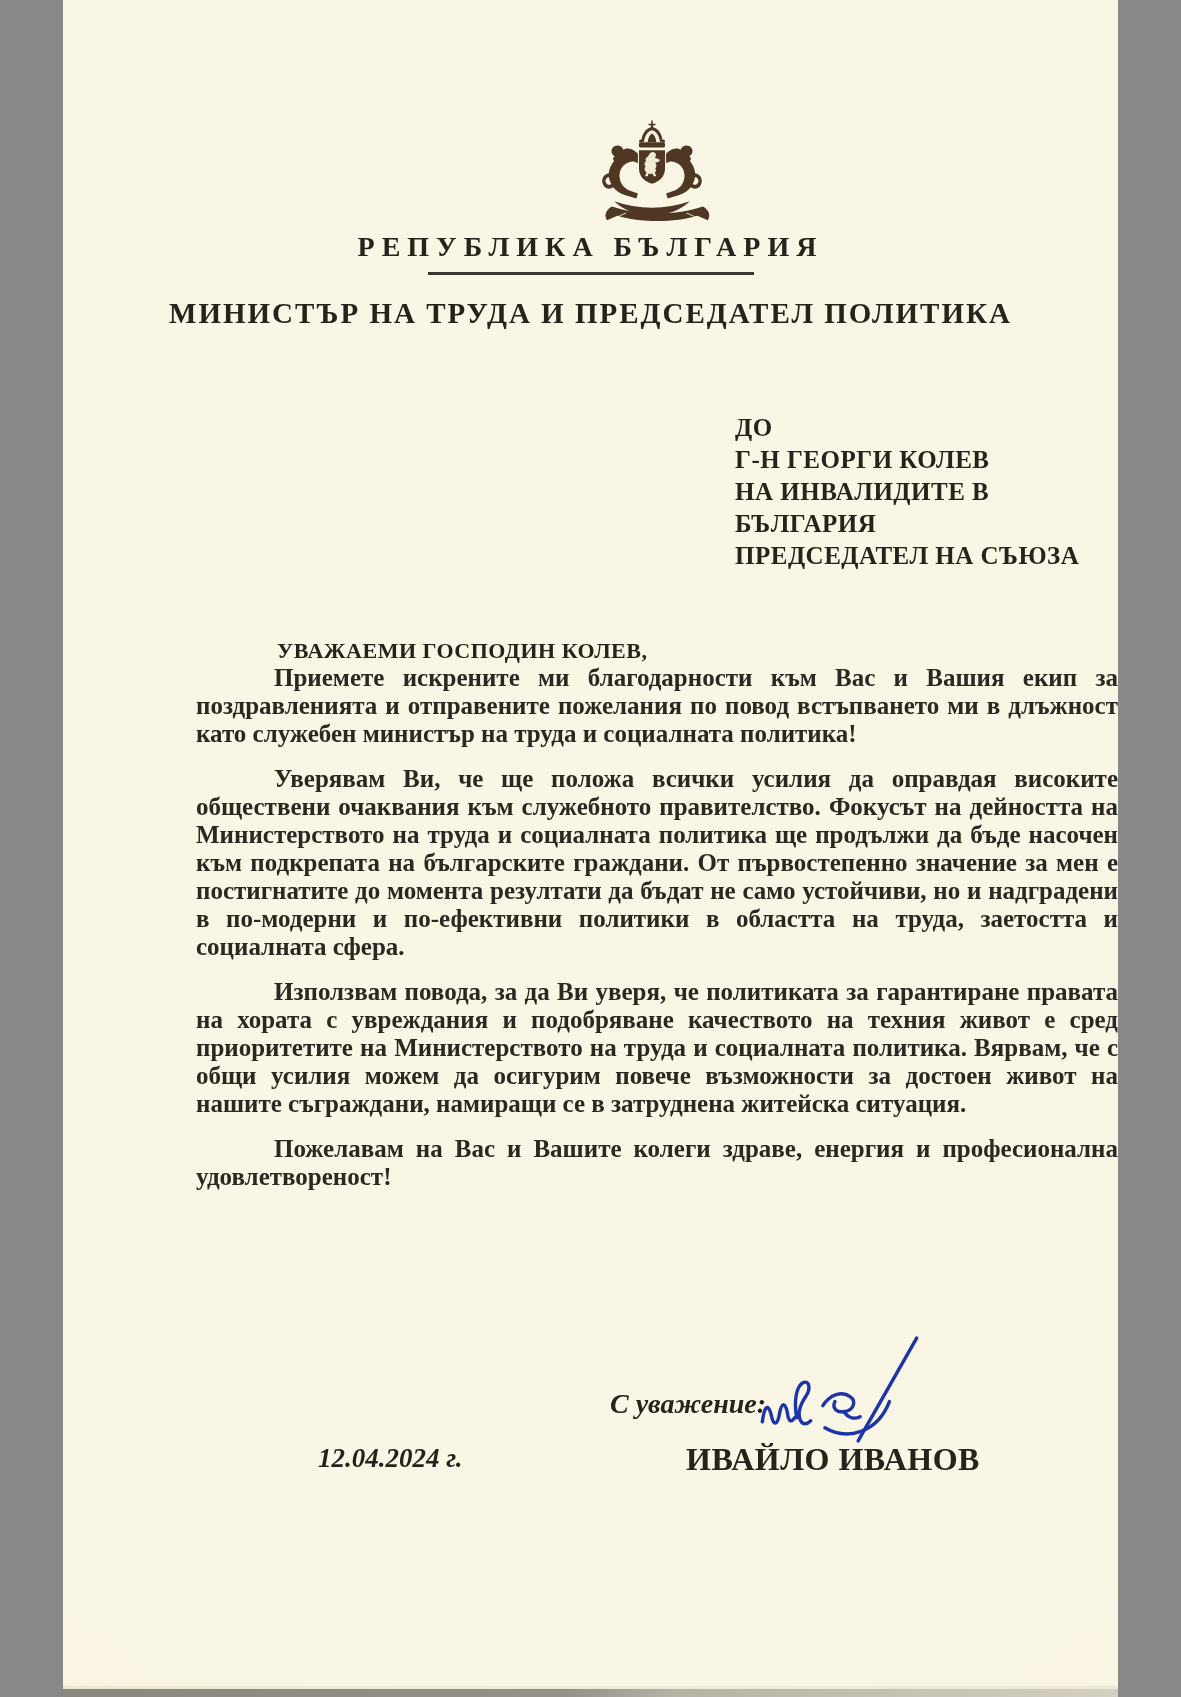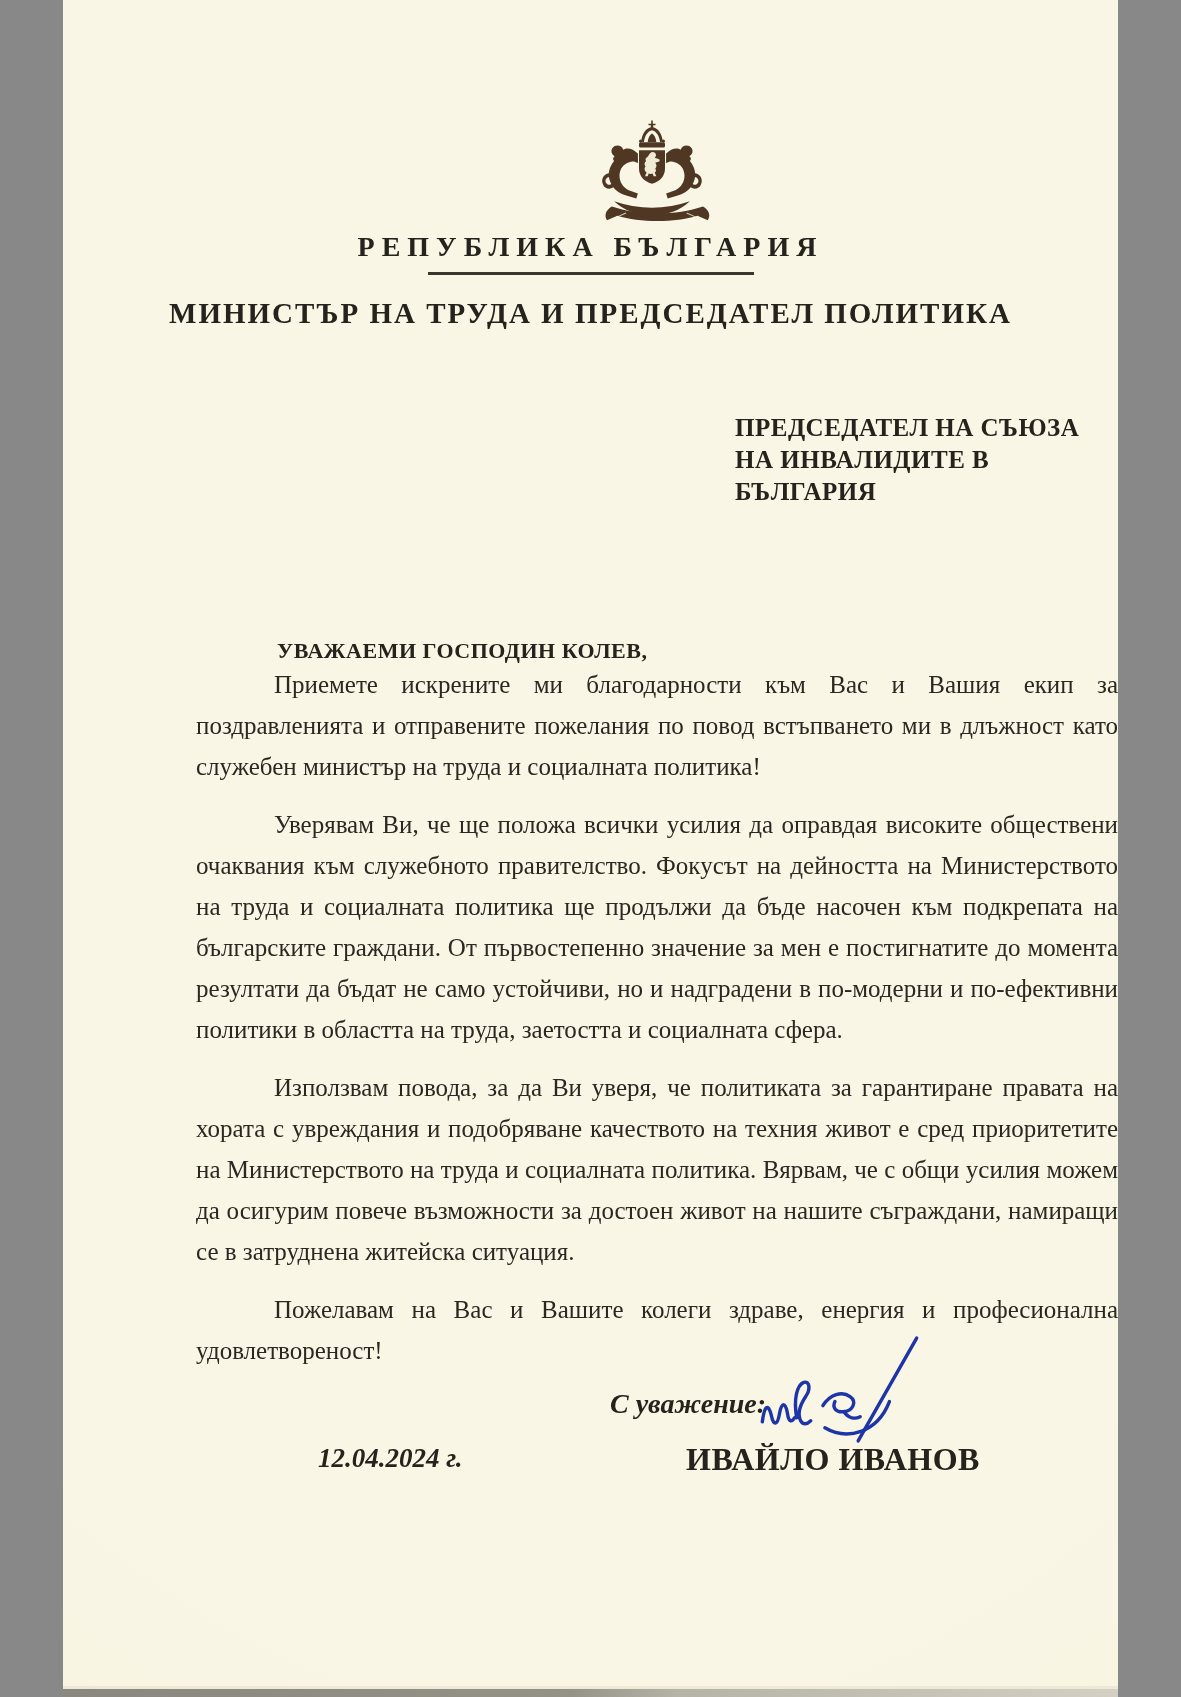--- a/index.html
+++ b/index.html
@@ -39,21 +39,21 @@
     color: #26231d;
   }
 
   .salutation {
     position: absolute; left: 214px; top: 638px;
     font-weight: 700; font-size: 22px; letter-spacing: 0.5px; color: #26231d;
   }
 
   .body-text {
     position: absolute; left: 133px; top: 664px; width: 922px;
-    font-size: 25px; line-height: 41px; text-align: justify;
+    font-size: 25px; line-height: 28px; text-align: justify; font-weight: bold;
   }
   .body-text p { margin: 0 0 17px 0; text-indent: 78px; }
 
   .valediction {
     position: absolute; left: 547px; top: 1388px;
     font-style: italic; font-weight: 700; font-size: 28px; color: #26231d;
   }
   .signature { position: absolute; left: 690px; top: 1333px; width: 174px; height: 116px; }
   .signature svg { width: 100%; height: 100%; }
 
@@ -113,22 +113,24 @@
 
       <path stroke="#f9f5e1" stroke-width="2" fill="none" opacity="0.8" d="M56 181 l16 -7 M184 174 l16 7"></path>
     </svg>
   </div>
 
   <div class="title">РЕПУБЛИКА БЪЛГАРИЯ</div>
   <div class="title-rule"></div>
   <div class="subtitle">МИНИСТЪР НА ТРУДА И ПРЕДСЕДАТЕЛ ПОЛИТИКА</div>
 
   <div class="recipient">
+    <div class="recipient-line">ДО</div>
+    <div class="recipient-line">Г-Н ГЕОРГИ КОЛЕВ</div>
+    <div class="recipient-line">НА ИНВАЛИДИТЕ В БЪЛГАРИЯ</div>
     <div class="recipient-line">ПРЕДСЕДАТЕЛ НА СЪЮЗА</div>
-    <div class="recipient-line">НА ИНВАЛИДИТЕ В БЪЛГАРИЯ</div>
   </div>
 
   <div class="salutation">УВАЖАЕМИ ГОСПОДИН КОЛЕВ,</div>
 
   <div class="body-text">
     <p>Приемете искрените ми благодарности към Вас и Вашия екип за поздравленията и отправените пожелания по повод встъпването ми в длъжност като служебен министър на труда и социалната политика!</p>
     <p>Уверявам Ви, че ще положа всички усилия да оправдая високите обществени очаквания към служебното правителство. Фокусът на дейността на Министерството на труда и социалната политика ще продължи да бъде насочен към подкрепата на българските граждани. От първостепенно значение за мен е постигнатите до момента резултати да бъдат не само устойчиви, но и надградени в по-модерни и по-ефективни политики в областта на труда, заетостта и социалната сфера.</p>
     <p>Използвам повода, за да Ви уверя, че политиката за гарантиране правата на хората с увреждания и подобряване качеството на техния живот е сред приоритетите на Министерството на труда и социалната политика. Вярвам, че с общи усилия можем да осигурим повече възможности за достоен живот на нашите съграждани, намиращи се в затруднена житейска ситуация.</p>
     <p>Пожелавам на Вас и Вашите колеги здраве, енергия и професионална удовлетвореност!</p>
   </div>

